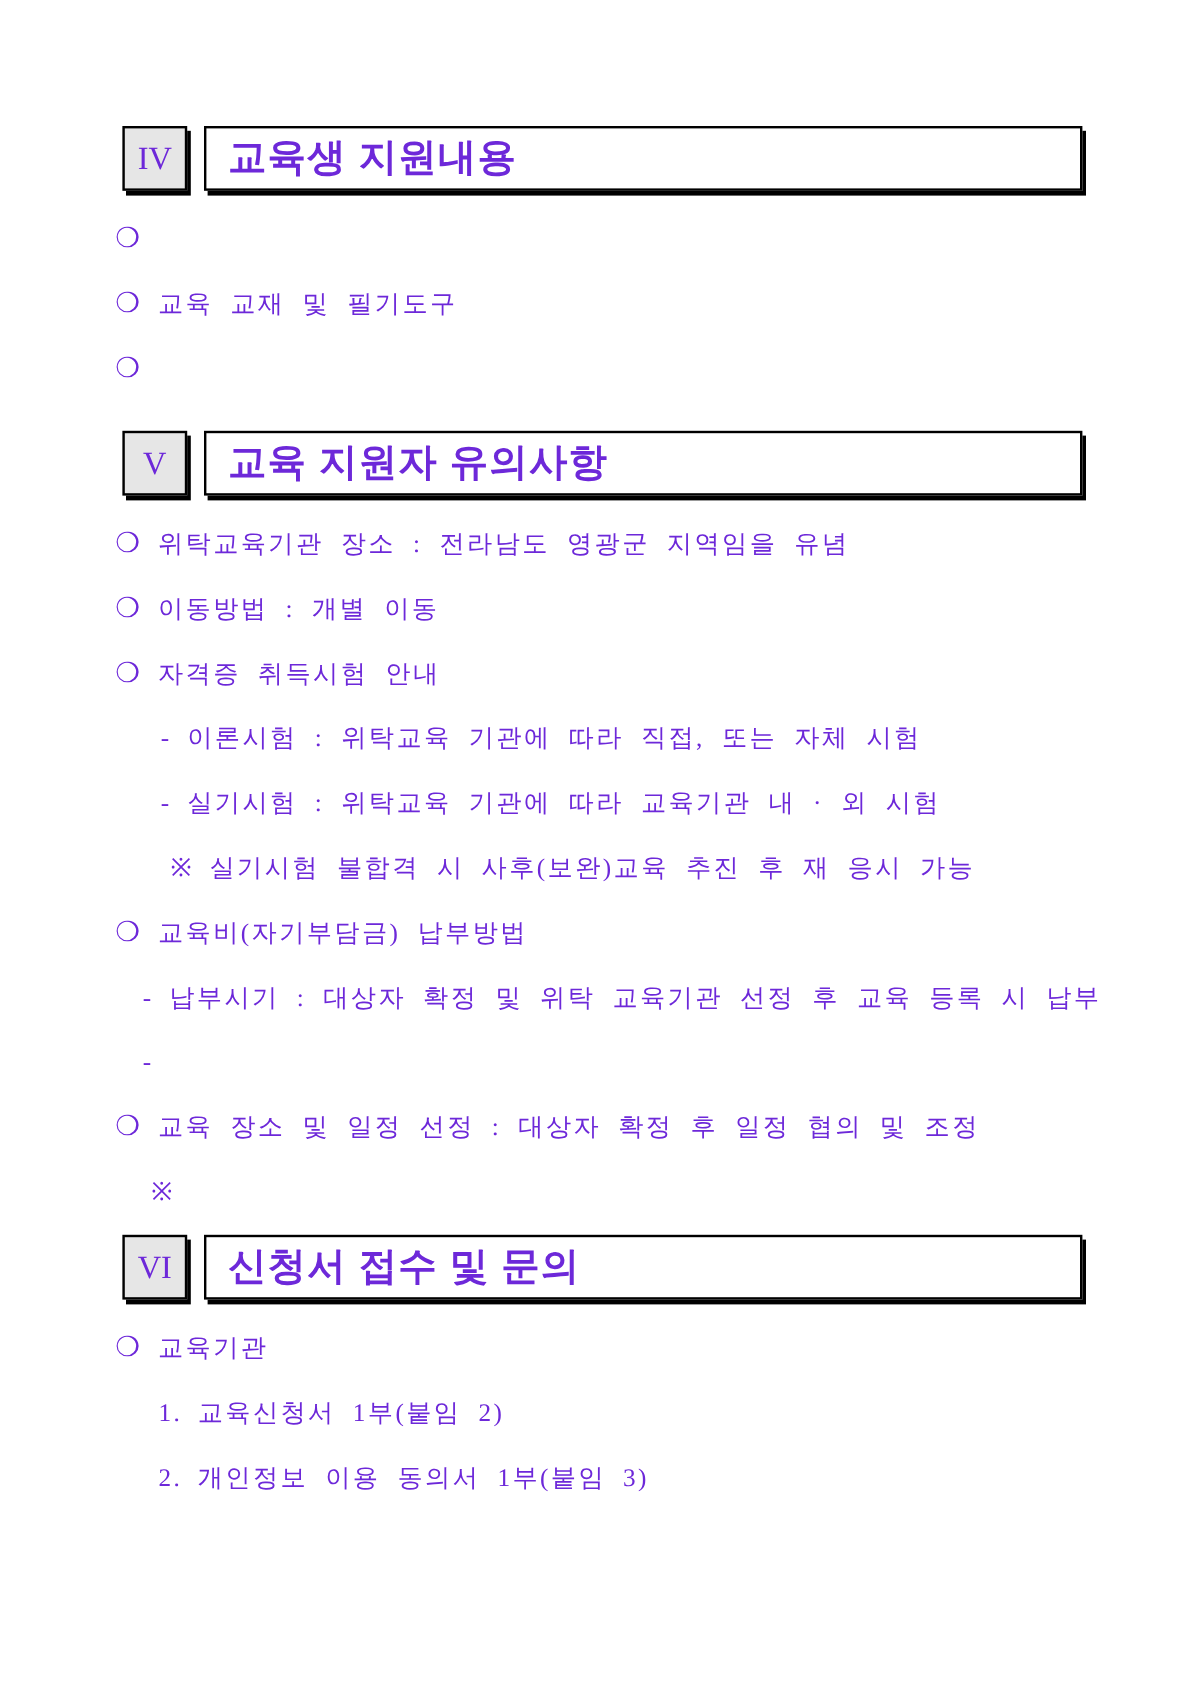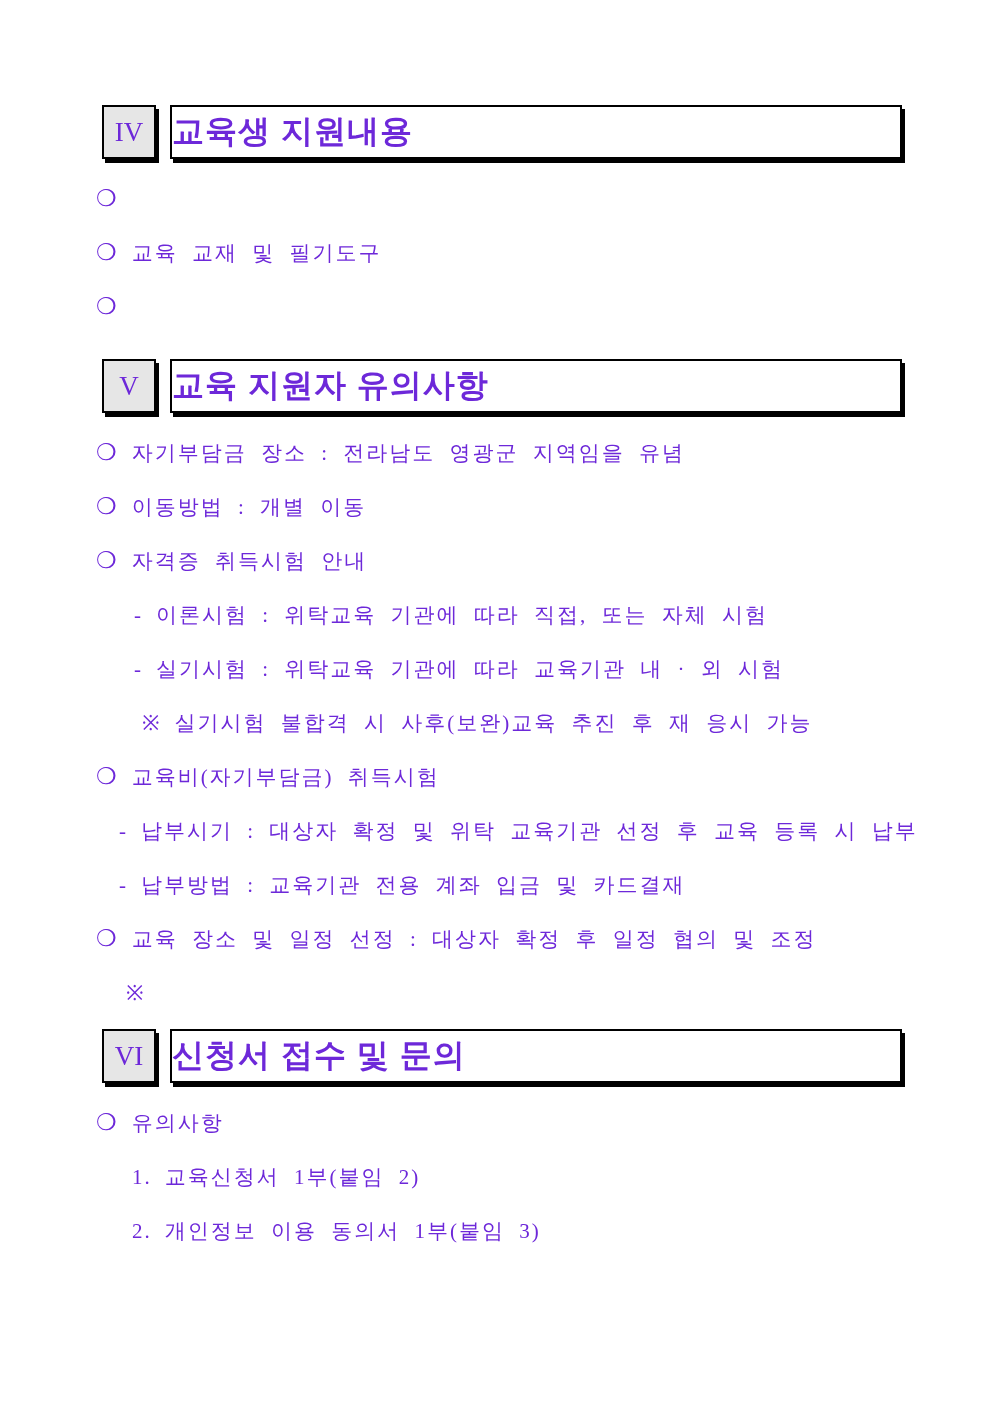--- a/index.html
+++ b/index.html
@@ -37,20 +37,21 @@
   }
   .title-box {
     margin-left: 14px;
     height: 50px;
     flex: 1 1 auto;
     background: #ffffff;
     border: 2px solid #000;
     box-shadow: 3px 4px 0 0 #000;
     display: flex;
     align-items: center;
+    padding-left: 18px;
     font-family: "Liberation Sans", "DejaVu Sans", sans-serif;
     font-weight: bold;
     font-size: 32px;
     letter-spacing: 1px;
     text-align: right;
   }
   
   .line {
     display: flex;
     align-items: baseline;
@@ -106,21 +107,21 @@
       <div class="num-box">
         <span>V</span>
       </div>
       <div class="title-box">
         <span>교육 지원자 유의사항</span>
       </div>
     </div>
 
     <div class="line ind-0">
       <span class="bullet circle">❍</span>
-      <span>자기부담금 장소 : 전라남도 영광군 지역임을 유념</span>
+      <span>위탁교육기관 장소 : 전라남도 영광군 지역임을 유념</span>
     </div>
     <div class="line ind-0">
       <span class="bullet circle">❍</span>
       <span>이동방법 : 개별 이동</span>
     </div>
     <div class="line ind-0">
       <span class="bullet circle">❍</span>
       <span>자격증 취득시험 안내</span>
     </div>
     <div class="line ind-dash-deep">
@@ -130,29 +131,28 @@
     <div class="line ind-dash-deep">
       <span class="bullet">-</span>
       <span>실기시험 : 위탁교육 기관에 따라 교육기관 내 · 외 시험</span>
     </div>
     <div class="line ind-star-deep">
       <span class="bullet">※</span>
       <span>실기시험 불합격 시 사후(보완)교육 추진 후 재 응시 가능</span>
     </div>
     <div class="line ind-0">
       <span class="bullet circle">❍</span>
-      <span>교육비(자기부담금) 취득시험</span>
+      <span>교육비(자기부담금) 납부방법</span>
     </div>
     <div class="line ind-dash">
       <span class="bullet">-</span>
       <span>납부시기 : 대상자 확정 및 위탁 교육기관 선정 후 교육 등록 시 납부</span>
     </div>
     <div class="line ind-dash">
       <span class="bullet">-</span>
-      <span>납부방법 : 교육기관 전용 계좌 입금 및 카드결재</span>
     </div>
     <div class="line ind-0">
       <span class="bullet circle">❍</span>
       <span>교육 장소 및 일정 선정 : 대상자 확정 후 일정 협의 및 조정</span>
     </div>
     <div class="line ind-star">
       <span class="bullet">※</span>
     </div>
   </div>
 
@@ -161,21 +161,21 @@
       <div class="num-box">
         <span>VI</span>
       </div>
       <div class="title-box">
         <span>신청서 접수 및 문의</span>
       </div>
     </div>
 
     <div class="line ind-0">
       <span class="bullet circle">❍</span>
-      <span>유의사항</span>
+      <span>교육기관</span>
     </div>
     <div class="line ind-num">
       <span class="bullet">1.</span>
       <span>교육신청서 1부(붙임 2)</span>
     </div>
     <div class="line ind-num">
       <span class="bullet">2.</span>
       <span>개인정보 이용 동의서 1부(붙임 3)</span>
     </div>
   </div>

